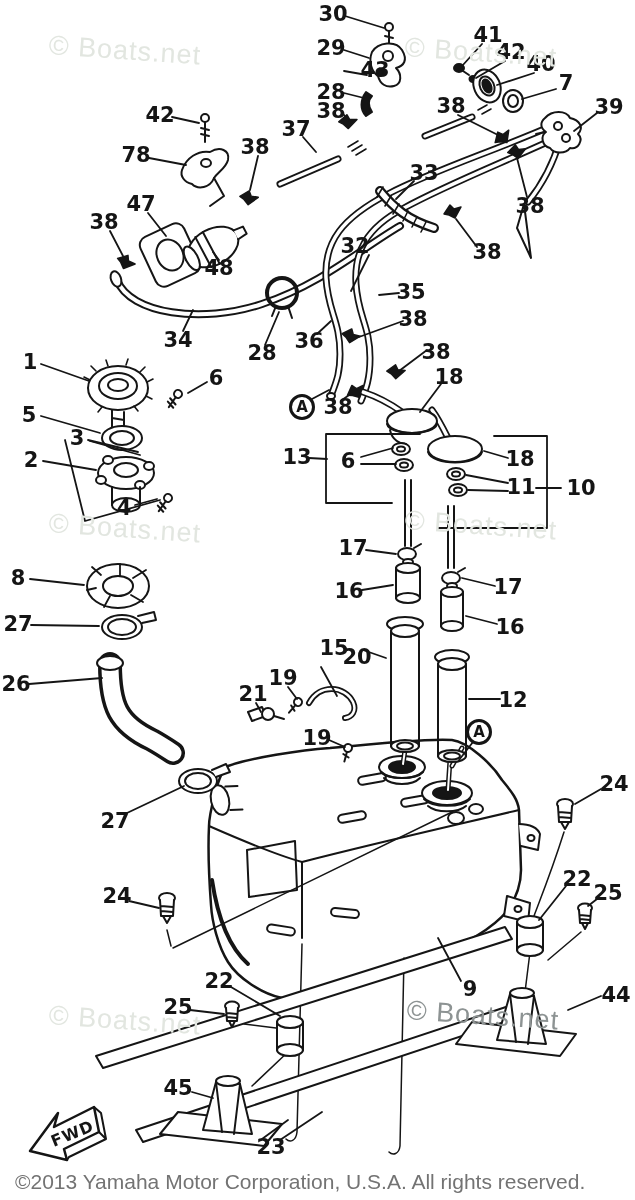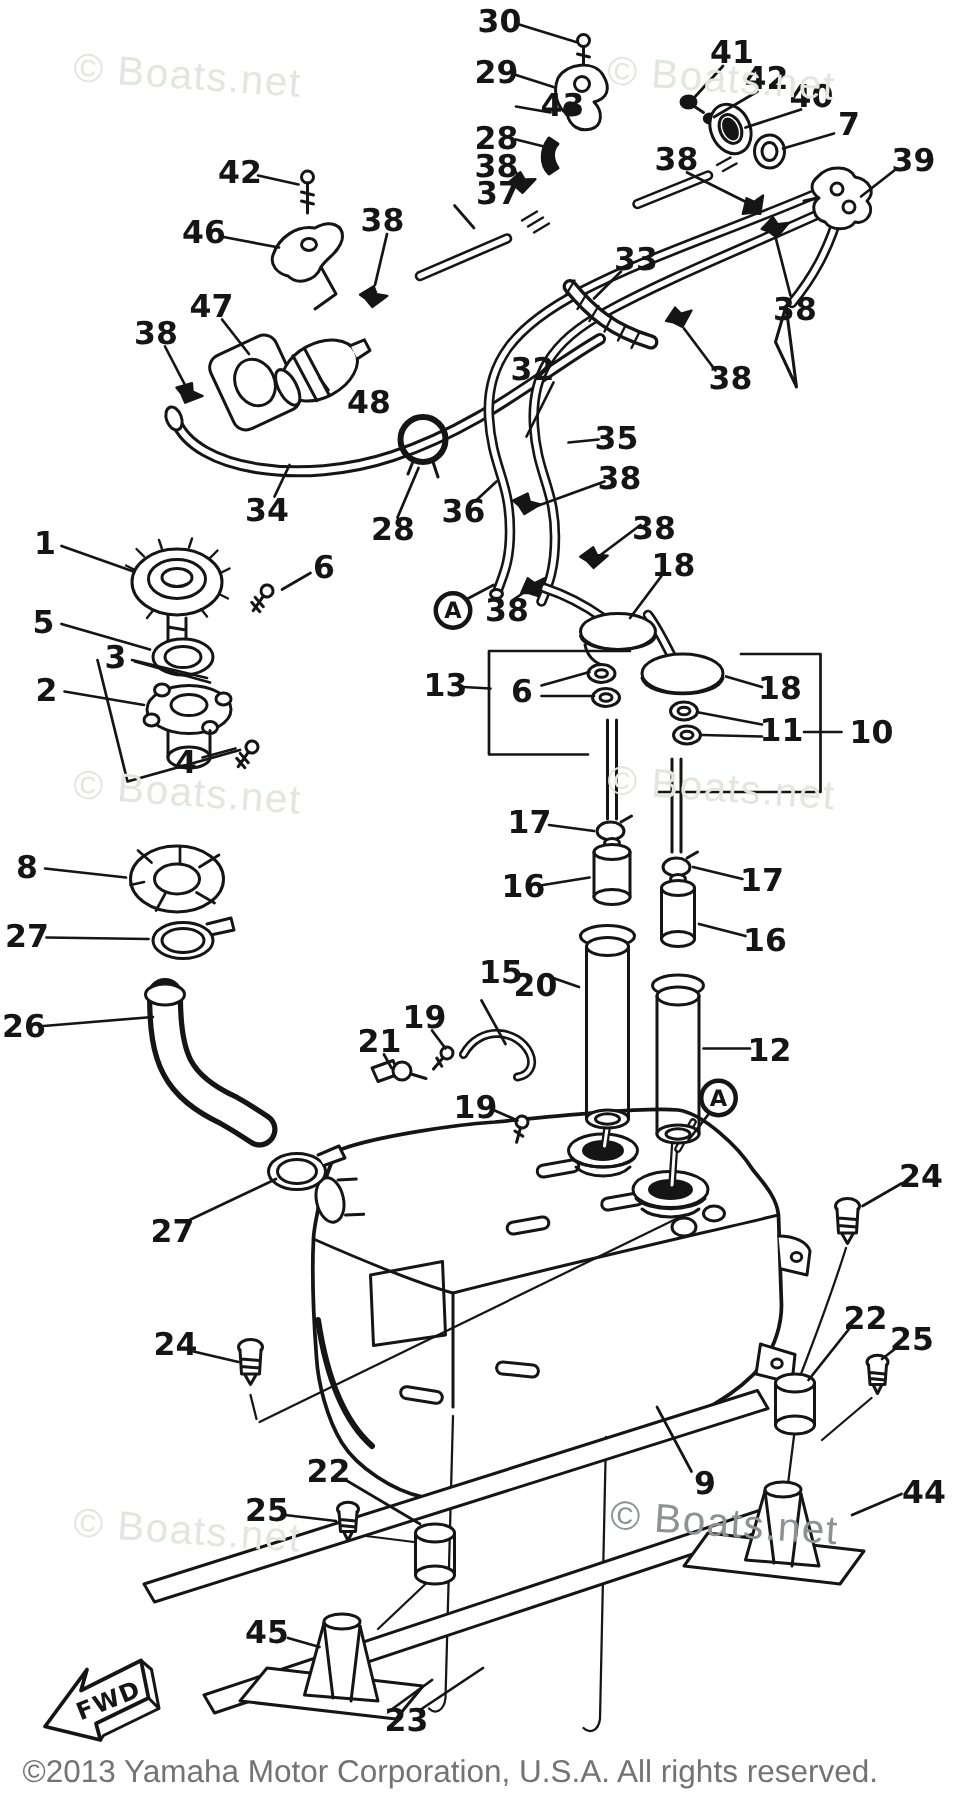--- a/index.html
+++ b/index.html
@@ -424,33 +424,33 @@
     </g>
   </svg>
 
   <div style="position:absolute;left:0;top:0;width:549px;height:1200px;">
       <span class="callout" style="left: 333px; top: 14px;">30</span>
       <span class="callout" style="left: 331px; top: 48px;">29</span>
       <span class="callout" style="left: 350px; top: 70px; margin-left: 25px;">43</span>
       <span class="callout" style="left: 331px; top: 92px;">28</span>
       <span class="callout" style="left: 331px; top: 111px;">38</span>
       <span class="callout" style="left: 160px; top: 115px;">42</span>
-      <span class="callout" style="left: 296px; top: 129px; margin-left: 36px;">37</span>
+      <span class="callout" style="left: 296px; top: 129px;">37</span>
       <span class="callout" style="left: 488px; top: 35px;">41</span>
       <span class="callout" style="left: 511px; top: 52px;">42</span>
       <span class="callout" style="left: 541px; top: 64px;">40</span>
       <span class="callout" style="left: 566px; top: 83px;">7</span>
       <span class="callout" style="left: 609px; top: 107px;">39</span>
       <span class="callout" style="left: 451px; top: 106px;">38</span>
-      <span class="callout" style="left: 136px; top: 155px;">46</span>
+      <span class="callout" style="left: 136px; top: 155px;">78</span>
       <span class="callout" style="left: 255px; top: 147px;">38</span>
       <span class="callout" style="left: 424px; top: 173px;">33</span>
       <span class="callout" style="left: 104px; top: 222px;">38</span>
       <span class="callout" style="left: 141px; top: 204px;">47</span>
-      <span class="callout" style="left: 219px; top: 268px; margin-left: 27px;">48</span>
+      <span class="callout" style="left: 219px; top: 268px;">48</span>
       <span class="callout" style="left: 530px; top: 206px;">38</span>
       <span class="callout" style="left: 487px; top: 252px;">38</span>
       <span class="callout" style="left: 355px; top: 246px;">32</span>
       <span class="callout" style="left: 411px; top: 292px;">35</span>
       <span class="callout" style="left: 413px; top: 319px;">38</span>
       <span class="callout" style="left: 309px; top: 341px;">36</span>
       <span class="callout" style="left: 178px; top: 340px;">34</span>
       <span class="callout" style="left: 262px; top: 353px;">28</span>
       <span class="callout" style="left: 436px; top: 352px;">38</span>
       <span class="callout" style="left: 338px; top: 407px;">38</span>

